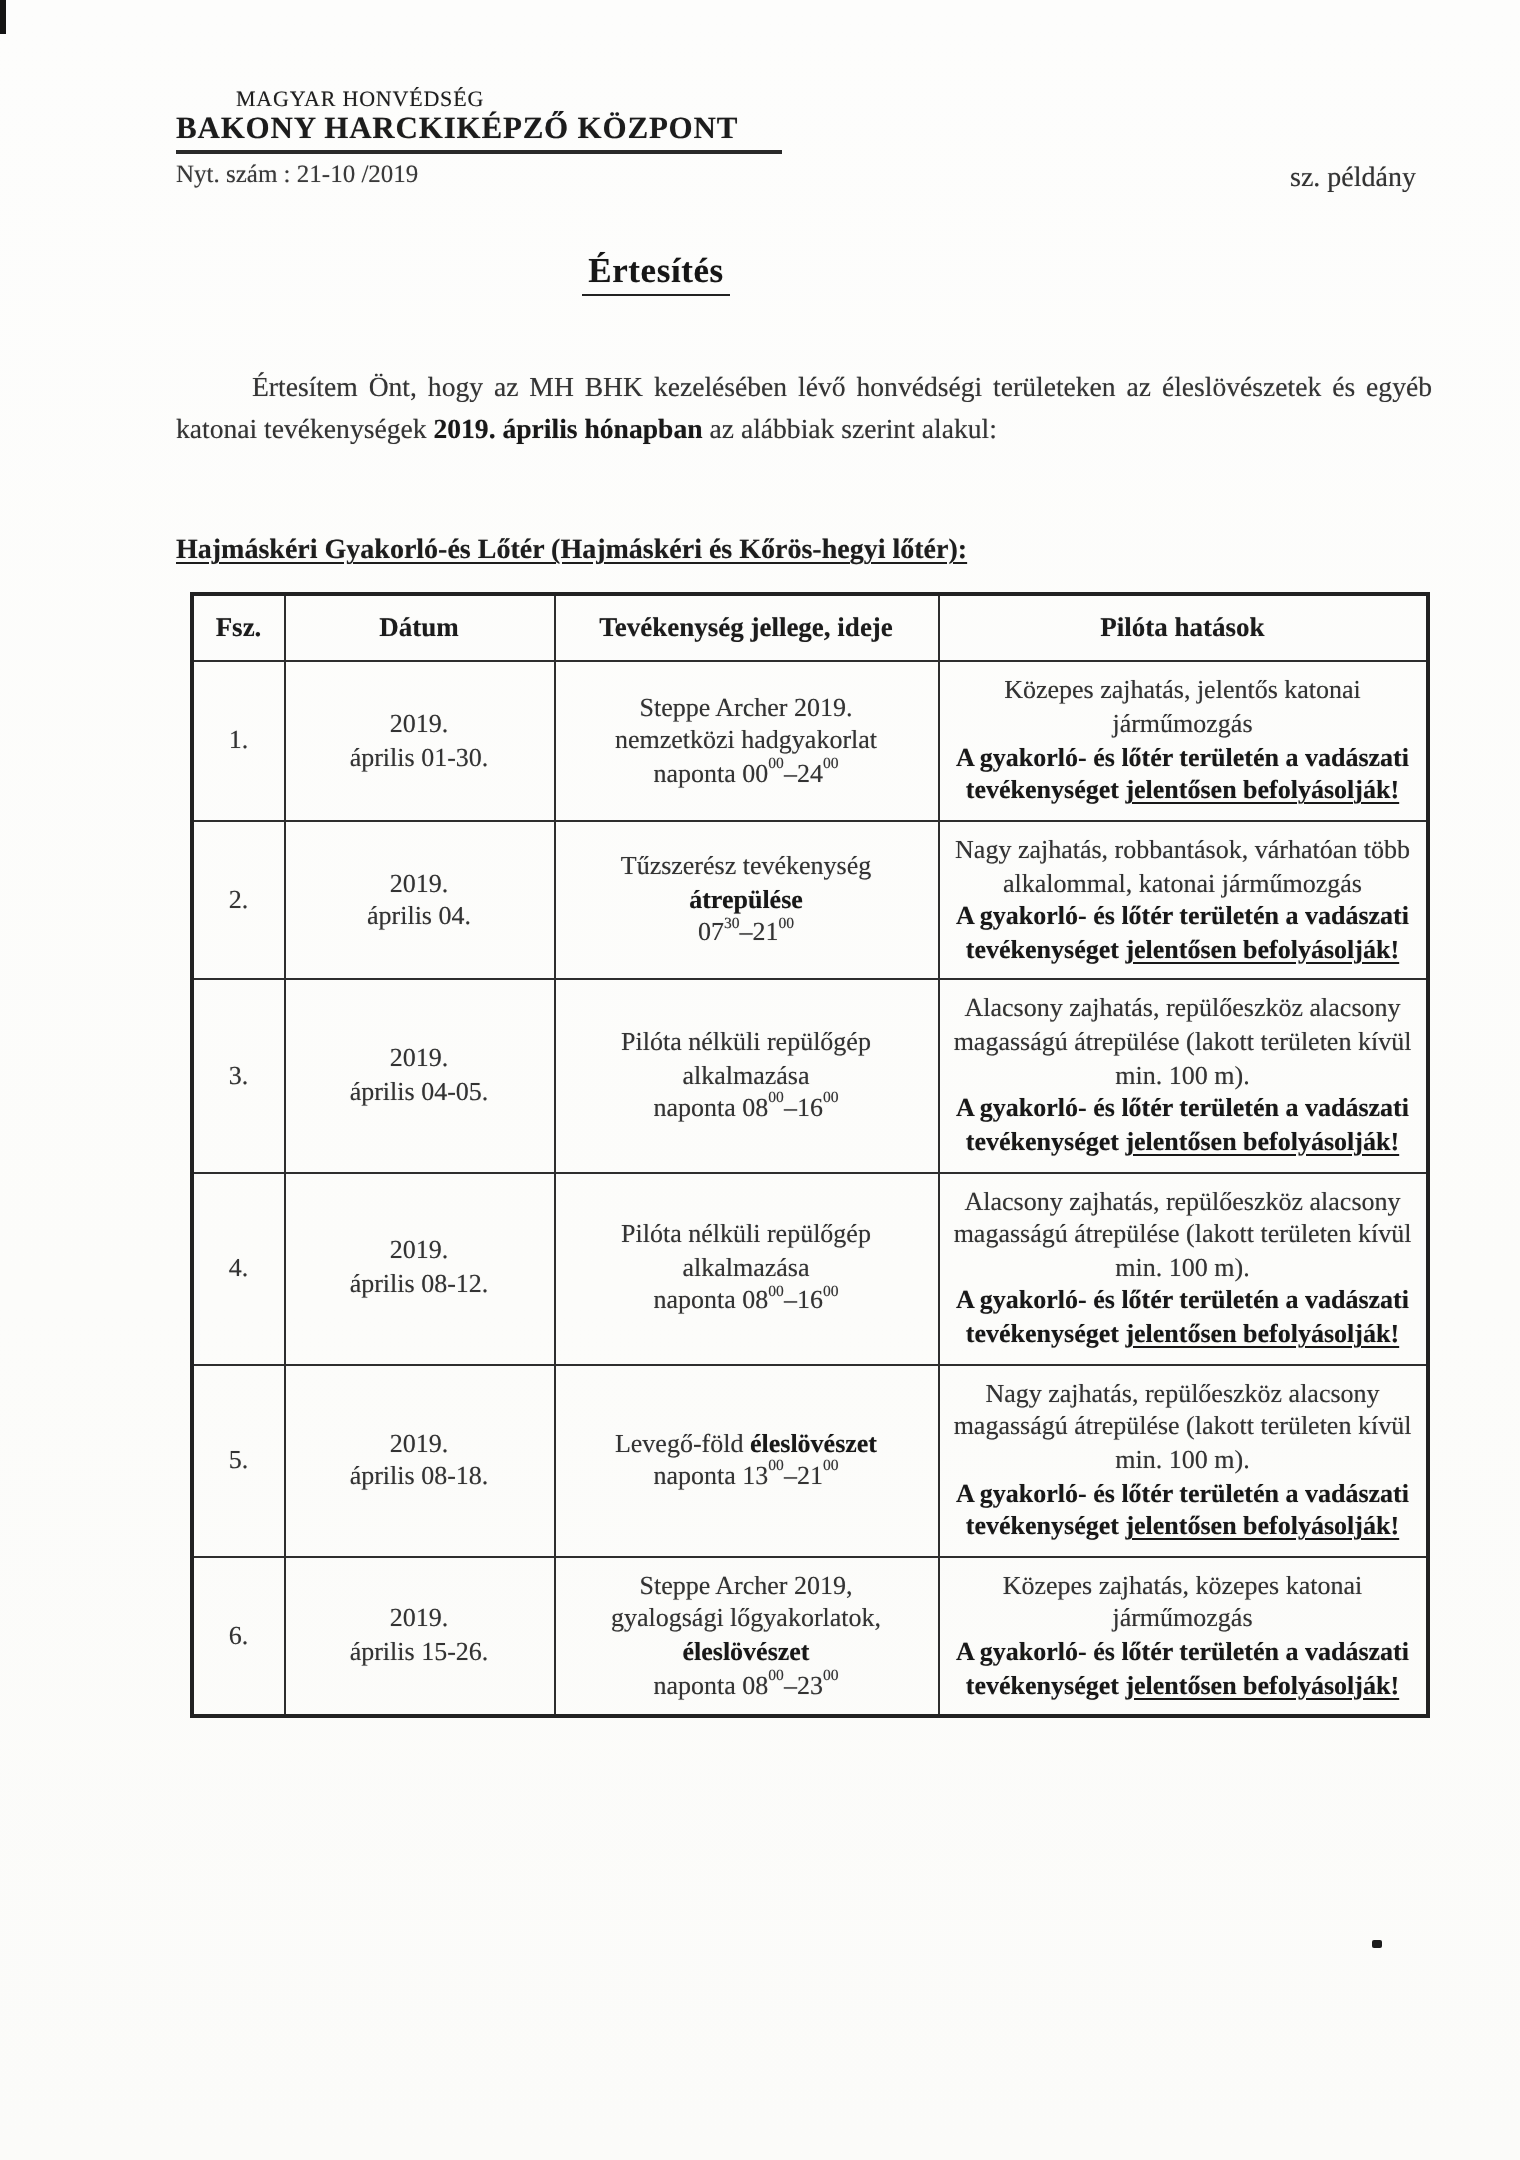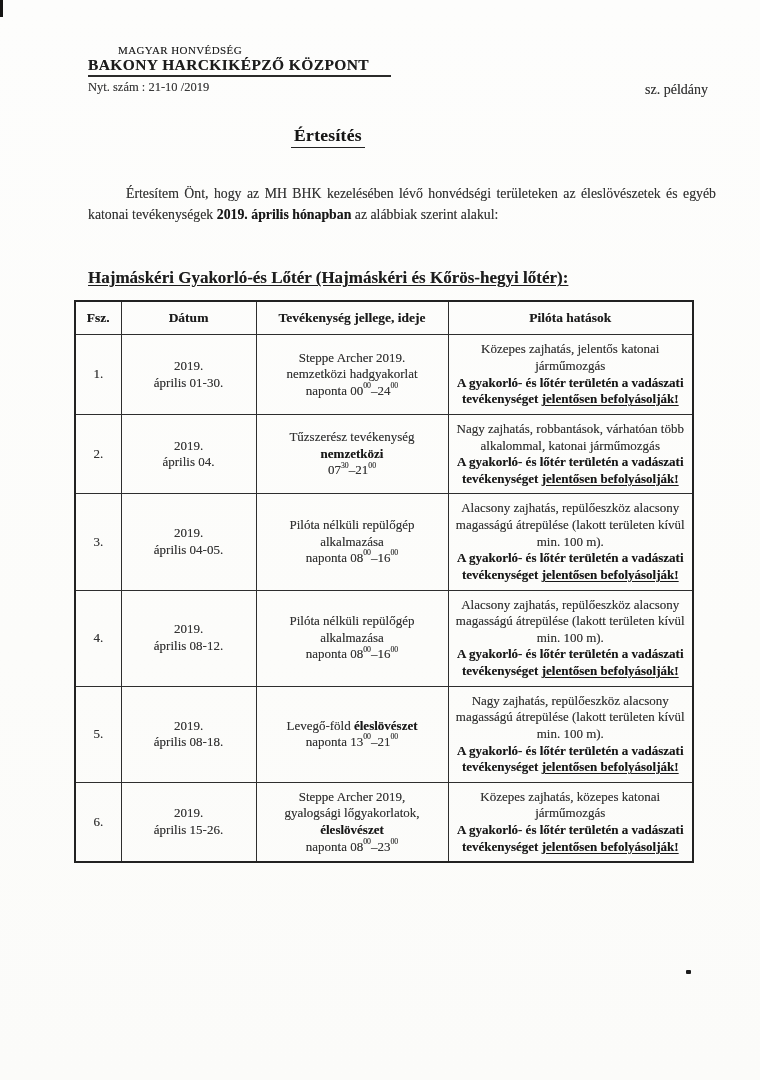--- a/index.html
+++ b/index.html
@@ -30,25 +30,25 @@
   
   .doc-title-wrap{margin-top:30px;text-align:center;position:relative;left:-52px;}
   .doc-title{font-weight:bold;font-size:17.5px;letter-spacing:.3px;color:#161616;
              display:inline-block;border-bottom:1.8px solid #222;padding:0 3px 1px;}
 
   
   .intro{margin:36px 44px 17px 88px;font-size:13.8px;line-height:1.5;text-align:justify;
          text-indent:38px;color:#343434;}
 
   
-  .section-heading{margin:26px 0 12px 88px;font-weight:bold;font-size:17px;color:#1d1d1d;
+  .section-heading{margin:26px 0 12px 88px;font-weight:bold;font-size:14px;color:#1d1d1d;
                    display:inline-block;text-decoration:underline;text-underline-offset:2px;}
 
   
-  table.activity{border-collapse:collapse;margin-left:74px;width:618px;
+  table.activity{border-collapse:collapse;margin-left:95px;width:618px;
                  border:2.5px solid #222;table-layout:fixed;}
   .activity th,.activity td{border:1.6px solid #2e2e2e;text-align:center;vertical-align:middle;}
   .activity th{font-size:13.5px;font-weight:bold;padding:3px 2px;line-height:1.2;color:#1c1c1c;height:26px;}
   .activity td{font-size:13px;padding:6px 4px;line-height:1.28;color:#333;}
   .activity td.c-num{font-size:13px;}
   .line{display:block;}
   .par{margin:0;}
   .b{font-weight:bold;color:#181818;}
   .u{text-decoration:underline;text-underline-offset:2px;text-align:center;}
   sup{font-size:.6em;line-height:0;position:relative;top:-.2em;letter-spacing:0;text-align:center;}
@@ -111,21 +111,21 @@
           </td>
         </tr>
         <tr>
           <td class="c-num">2.</td>
           <td>
             <span class="line">2019.</span>
             <span class="line">április 04.</span>
           </td>
           <td>
             <span class="line"><span>Tűzszerész tevékenység</span></span>
-            <span class="line"><span class="b">nemzetközi</span></span>
+            <span class="line"><span class="b">átrepülése</span></span>
             <span class="line"><span>07</span><sup>30</sup><span>–21</span><sup>00</sup></span>
           </td>
           <td>
             <p class="par"><span>Nagy zajhatás, robbantások, várhatóan több alkalommal, katonai járműmozgás</span></p>
             <p class="par"><span class="b">A gyakorló- és lőtér területén a vadászati tevékenységet </span><span class="b u">jelentősen befolyásolják!</span></p>
           </td>
         </tr>
         <tr>
           <td class="c-num">3.</td>
           <td>

